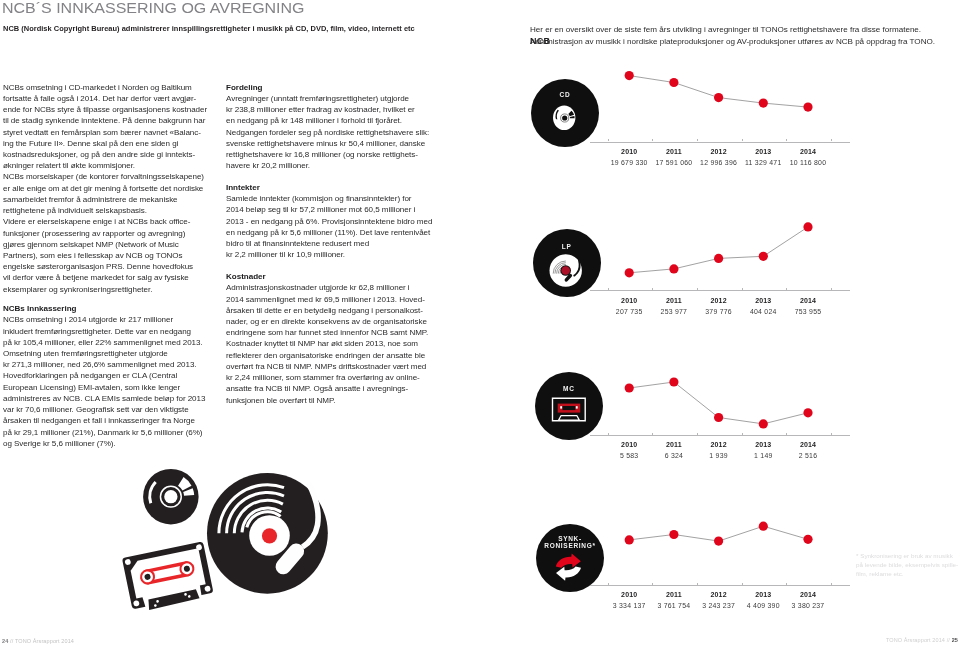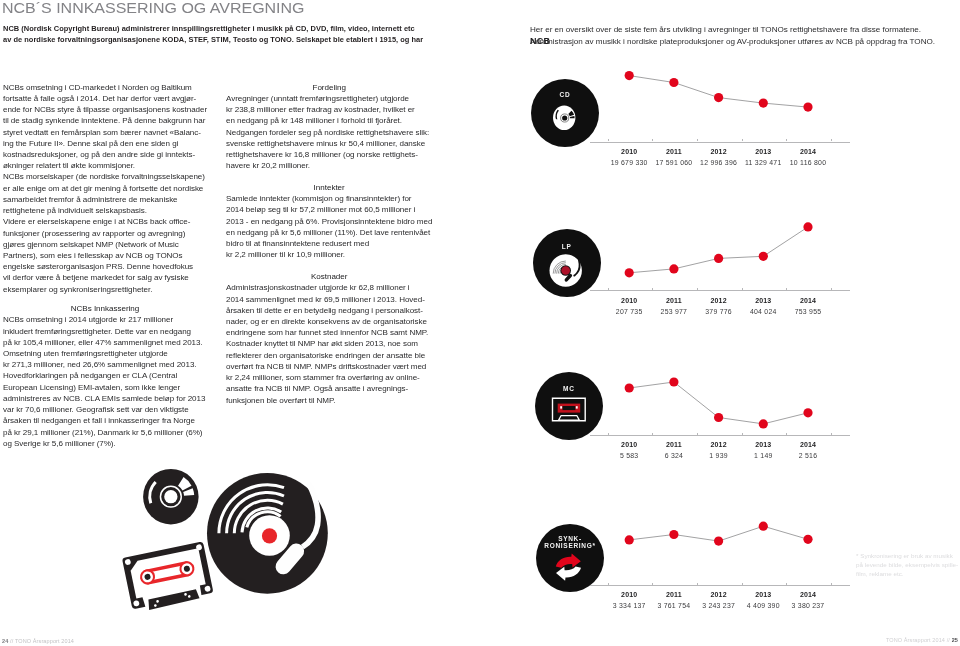--- a/index.html
+++ b/index.html
@@ -10,21 +10,21 @@
          font-family:"Liberation Sans",sans-serif;letter-spacing:-0.02px;white-space:nowrap;
          transform:scale(0.915,0.83);transform-origin:0 0;}
 
   .ln{white-space:nowrap;}
   #intro{position:absolute;left:3px;top:22.6px;font-size:7.45px;font-weight:bold;
          color:#231f20;line-height:11.3px;letter-spacing:0.03px;}
 
   .col{position:absolute;font-size:8.05px;color:#2b2b2d;line-height:11.22px;letter-spacing:-0.055px;}
   #colA{left:3px;top:81.7px;}
   #colB{left:226px;top:81.7px;}
-  .h3{font-weight:normal;color:#1b1b1d;letter-spacing:-0.02px;text-align:center;}
+  .h3{font-weight:bold;color:#1b1b1d;letter-spacing:-0.02px;}
   .sp{height:8.3px;}
   .sp2{height:10.6px;}
 
   #footL{position:absolute;left:2px;top:637.6px;font-size:5.5px;color:#c2c2c4;letter-spacing:0.12px;white-space:nowrap;}
   #footL .pn{color:#7e7e81;font-weight:bold;}
   #footR{position:absolute;left:768px;top:637.0px;width:190px;font-size:5.5px;color:#cfcfd1;letter-spacing:0.12px;text-align:right;white-space:nowrap;}
   #footR .pn{color:#4f4f52;font-weight:bold;}
 
   #ncbHead{position:absolute;left:530px;top:-0.5px;font-size:9.0px;font-weight:bold;color:#1b1b1d;letter-spacing:0.25px;margin-top:36px;}
   #ncbIntro{position:absolute;left:530px;top:24.3px;font-size:8.1px;color:#2b2b2d;line-height:11.2px;letter-spacing:-0.02px;}
@@ -46,51 +46,50 @@
   #illus{position:absolute;left:110px;top:455px;width:240px;height:175px;}
 </style>
 </head>
 <body>
 
 <div class="page">
 
   <div id="title">NCB´S INNKASSERING OG AVREGNING</div>
   <div id="intro">
       <div class="ln">NCB (Nordisk Copyright Bureau) administrerer innspillingsrettigheter i musikk på CD, DVD, film, video, internett etc</div>
-      <div class="ln">av de nordiske forvaltningsorganisasjonene KODA, STEF, STIM, Teosto og TONO. Selskapet ble etablert i 1915, og har</div>
     </div>
 
   <div class="col" id="colA">
     <div>
         <div class="ln">NCBs omsetning i CD-markedet i Norden og Baltikum</div>
         <div class="ln">fortsatte å falle også i 2014. Det har derfor vært avgjør-</div>
         <div class="ln">ende for NCBs styre å tilpasse organisasjonens kostnader</div>
         <div class="ln">til de stadig synkende inntektene. På denne bakgrunn har</div>
         <div class="ln">styret vedtatt en femårsplan som bærer navnet «Balanc-</div>
         <div class="ln">ing the Future II». Denne skal på den ene siden gi</div>
         <div class="ln">kostnadsreduksjoner, og på den andre side gi inntekts-</div>
         <div class="ln">økninger relatert til økte kommisjoner.</div>
-        <div class="ln">NCBs morselskaper (de nordiske forvaltningsselskapene)</div>
+        <div class="ln">NCBs morselskaper (de kontorer forvaltningsselskapene)</div>
         <div class="ln">er alle enige om at det gir mening å fortsette det nordiske</div>
         <div class="ln">samarbeidet fremfor å administrere de mekaniske</div>
         <div class="ln">rettighetene på individuelt selskapsbasis.</div>
         <div class="ln">Videre er eierselskapene enige i at NCBs back office-</div>
         <div class="ln">funksjoner (prosessering av rapporter og avregning)</div>
         <div class="ln">gjøres gjennom selskapet NMP (Network of Music</div>
         <div class="ln">Partners), som eies i fellesskap av NCB og TONOs</div>
         <div class="ln">engelske søsterorganisasjon PRS. Denne hovedfokus</div>
         <div class="ln">vil derfor være å betjene markedet for salg av fysiske</div>
         <div class="ln">eksemplarer og synkroniseringsrettigheter.</div>
       </div>
     <div class="sp"></div>
     <div class="h3 ln">NCBs Innkassering</div>
     <div>
         <div class="ln">NCBs omsetning i 2014 utgjorde kr 217 millioner</div>
         <div class="ln">inkludert fremføringsrettigheter. Dette var en nedgang</div>
-        <div class="ln">på kr 105,4 millioner, eller 47% sammenlignet med 2013.</div>
+        <div class="ln">på kr 105,4 millioner, eller 22% sammenlignet med 2013.</div>
         <div class="ln">Omsetning uten fremføringsrettigheter utgjorde</div>
         <div class="ln">kr 271,3 millioner, ned 26,6% sammenlignet med 2013.</div>
         <div class="ln">Hovedforklaringen på nedgangen er CLA (Central</div>
         <div class="ln">European Licensing) EMI-avtalen, som ikke lenger</div>
         <div class="ln">administreres av NCB. CLA EMIs samlede beløp for 2013</div>
         <div class="ln">var kr 70,6 millioner. Geografisk sett var den viktigste</div>
         <div class="ln">årsaken til nedgangen et fall i innkasseringer fra Norge</div>
         <div class="ln">på kr 29,1 millioner (21%), Danmark kr 5,6 millioner (6%)</div>
         <div class="ln">og Sverige kr 5,6 millioner (7%).</div>
       </div>

